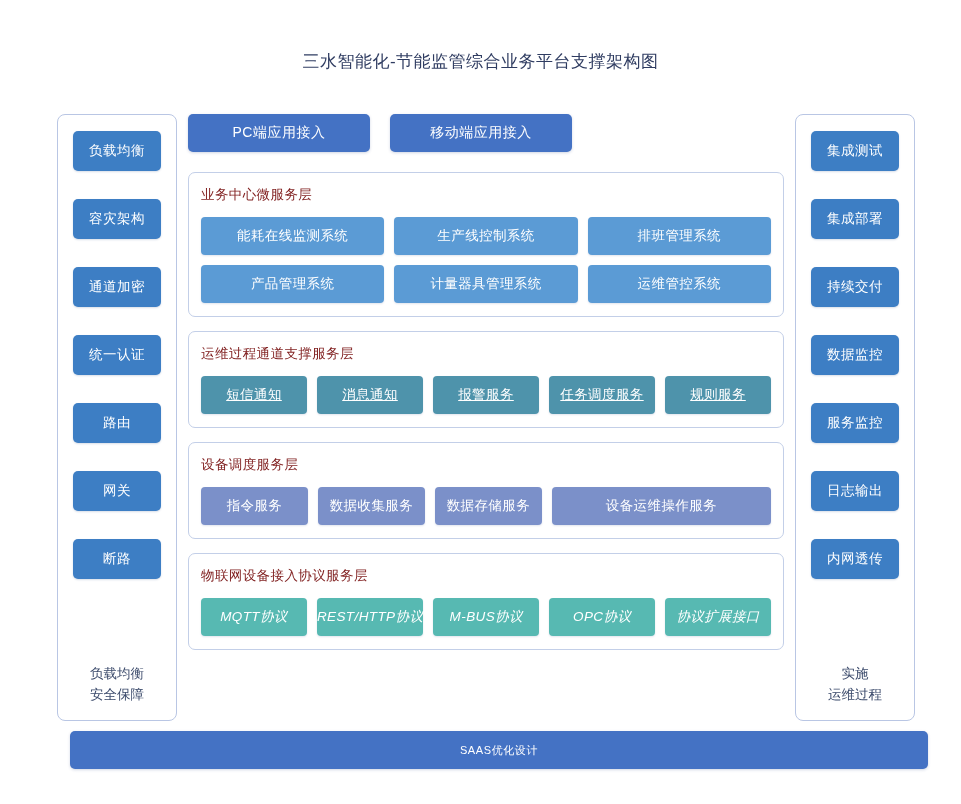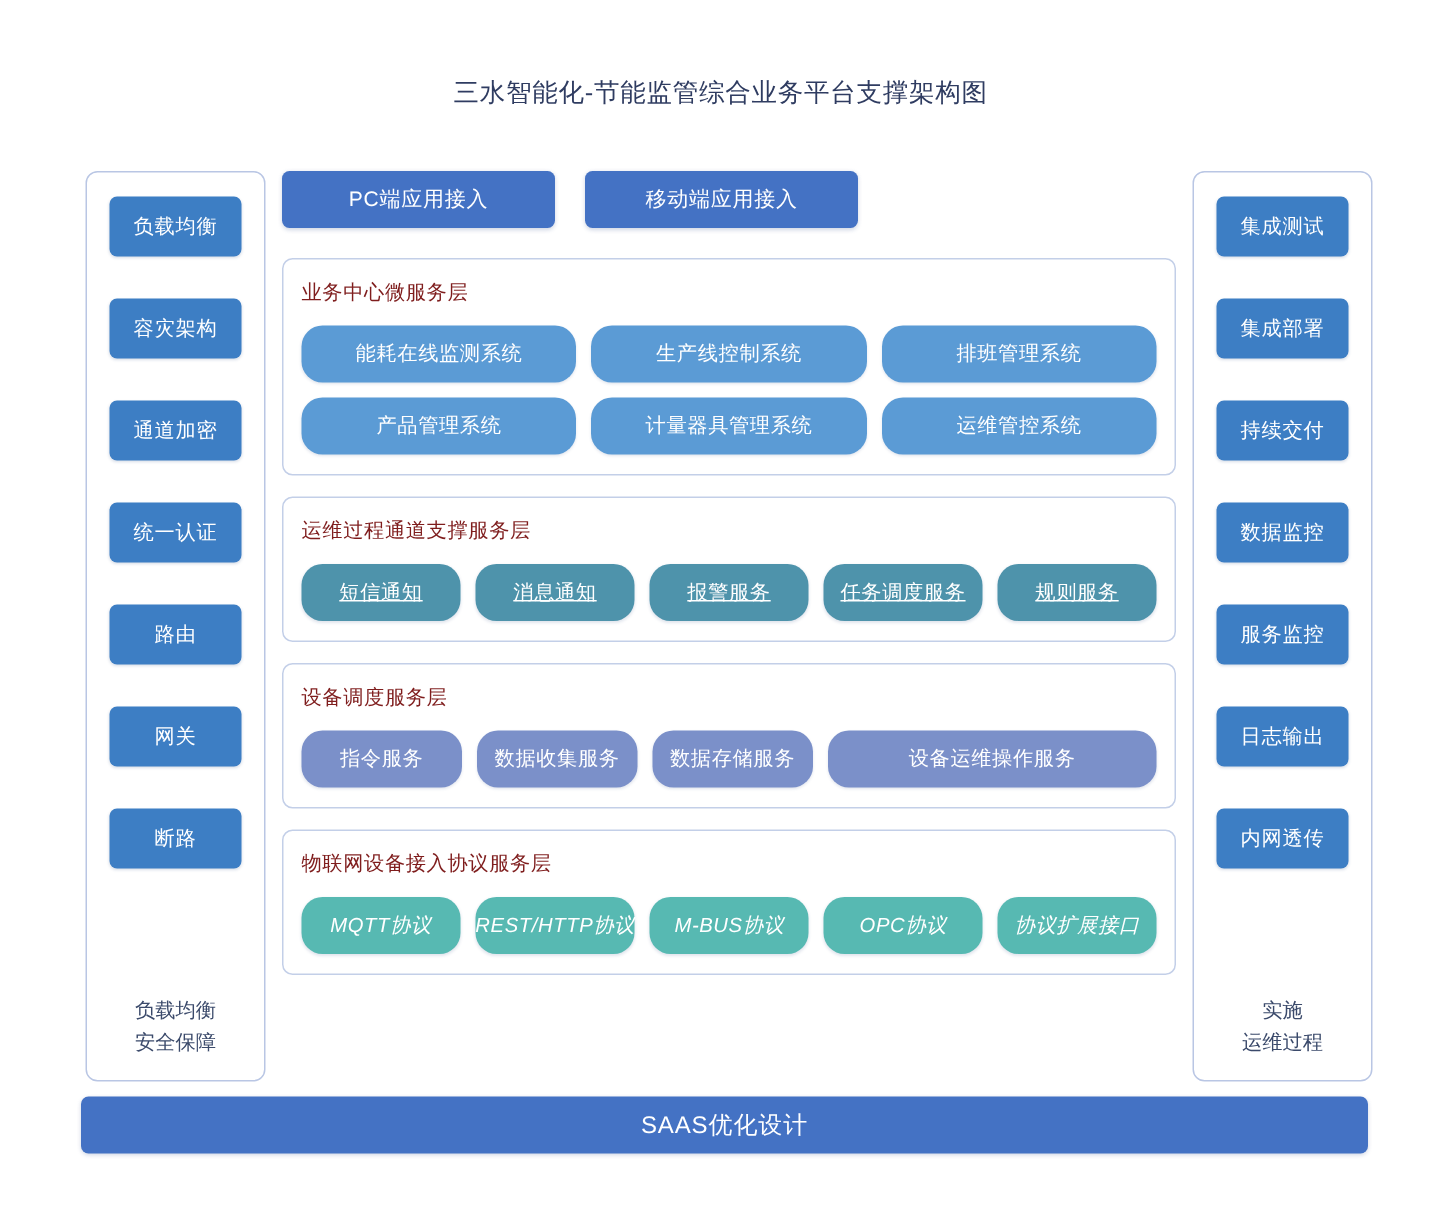--- a/index.html
+++ b/index.html
@@ -132,21 +132,21 @@
     display: flex;
     gap: 10px;
     justify-content: space-between;
     margin-bottom: 10px;
   }
   .chip-row:last-child { margin-bottom: 0; }
 
   .chip {
     flex: 1 1 0;
     height: 38px;
-    border-radius: 14px;
+    border-radius: 4px;
     display: flex;
     align-items: center;
     justify-content: center;
     color: #ffffff;
     font-size: 13.5px;
     letter-spacing: 0.4px;
     box-shadow: 0 1px 2px rgba(40,70,130,0.14);
     white-space: nowrap;
   }
 
@@ -154,28 +154,28 @@
   .c-business { background: #5b9bd5; }
   .c-ops      { background: #4e93ab; text-decoration: underline; }
   .c-device   { background: #7b90c9; }
   .c-iot      { background: #57b9b2; font-style: italic; }
 
   .chip.wide { flex: 2.05 1 0; }
 
   
   .bottom-bar {
     position: absolute;
-    left: 54px;
+    left: 70px;
     top: 731px;
     width: 858px;
     height: 38px;
     border-radius: 5px;
     background: #4472c4;
     color: #ffffff;
-    font-size: 16px;
+    font-size: 11px;
     display: flex;
     align-items: center;
     justify-content: center;
     letter-spacing: 0.6px;
     box-shadow: 0 1px 3px rgba(40,70,130,0.22);
   }
 </style>
 </head>
 <body>
 

